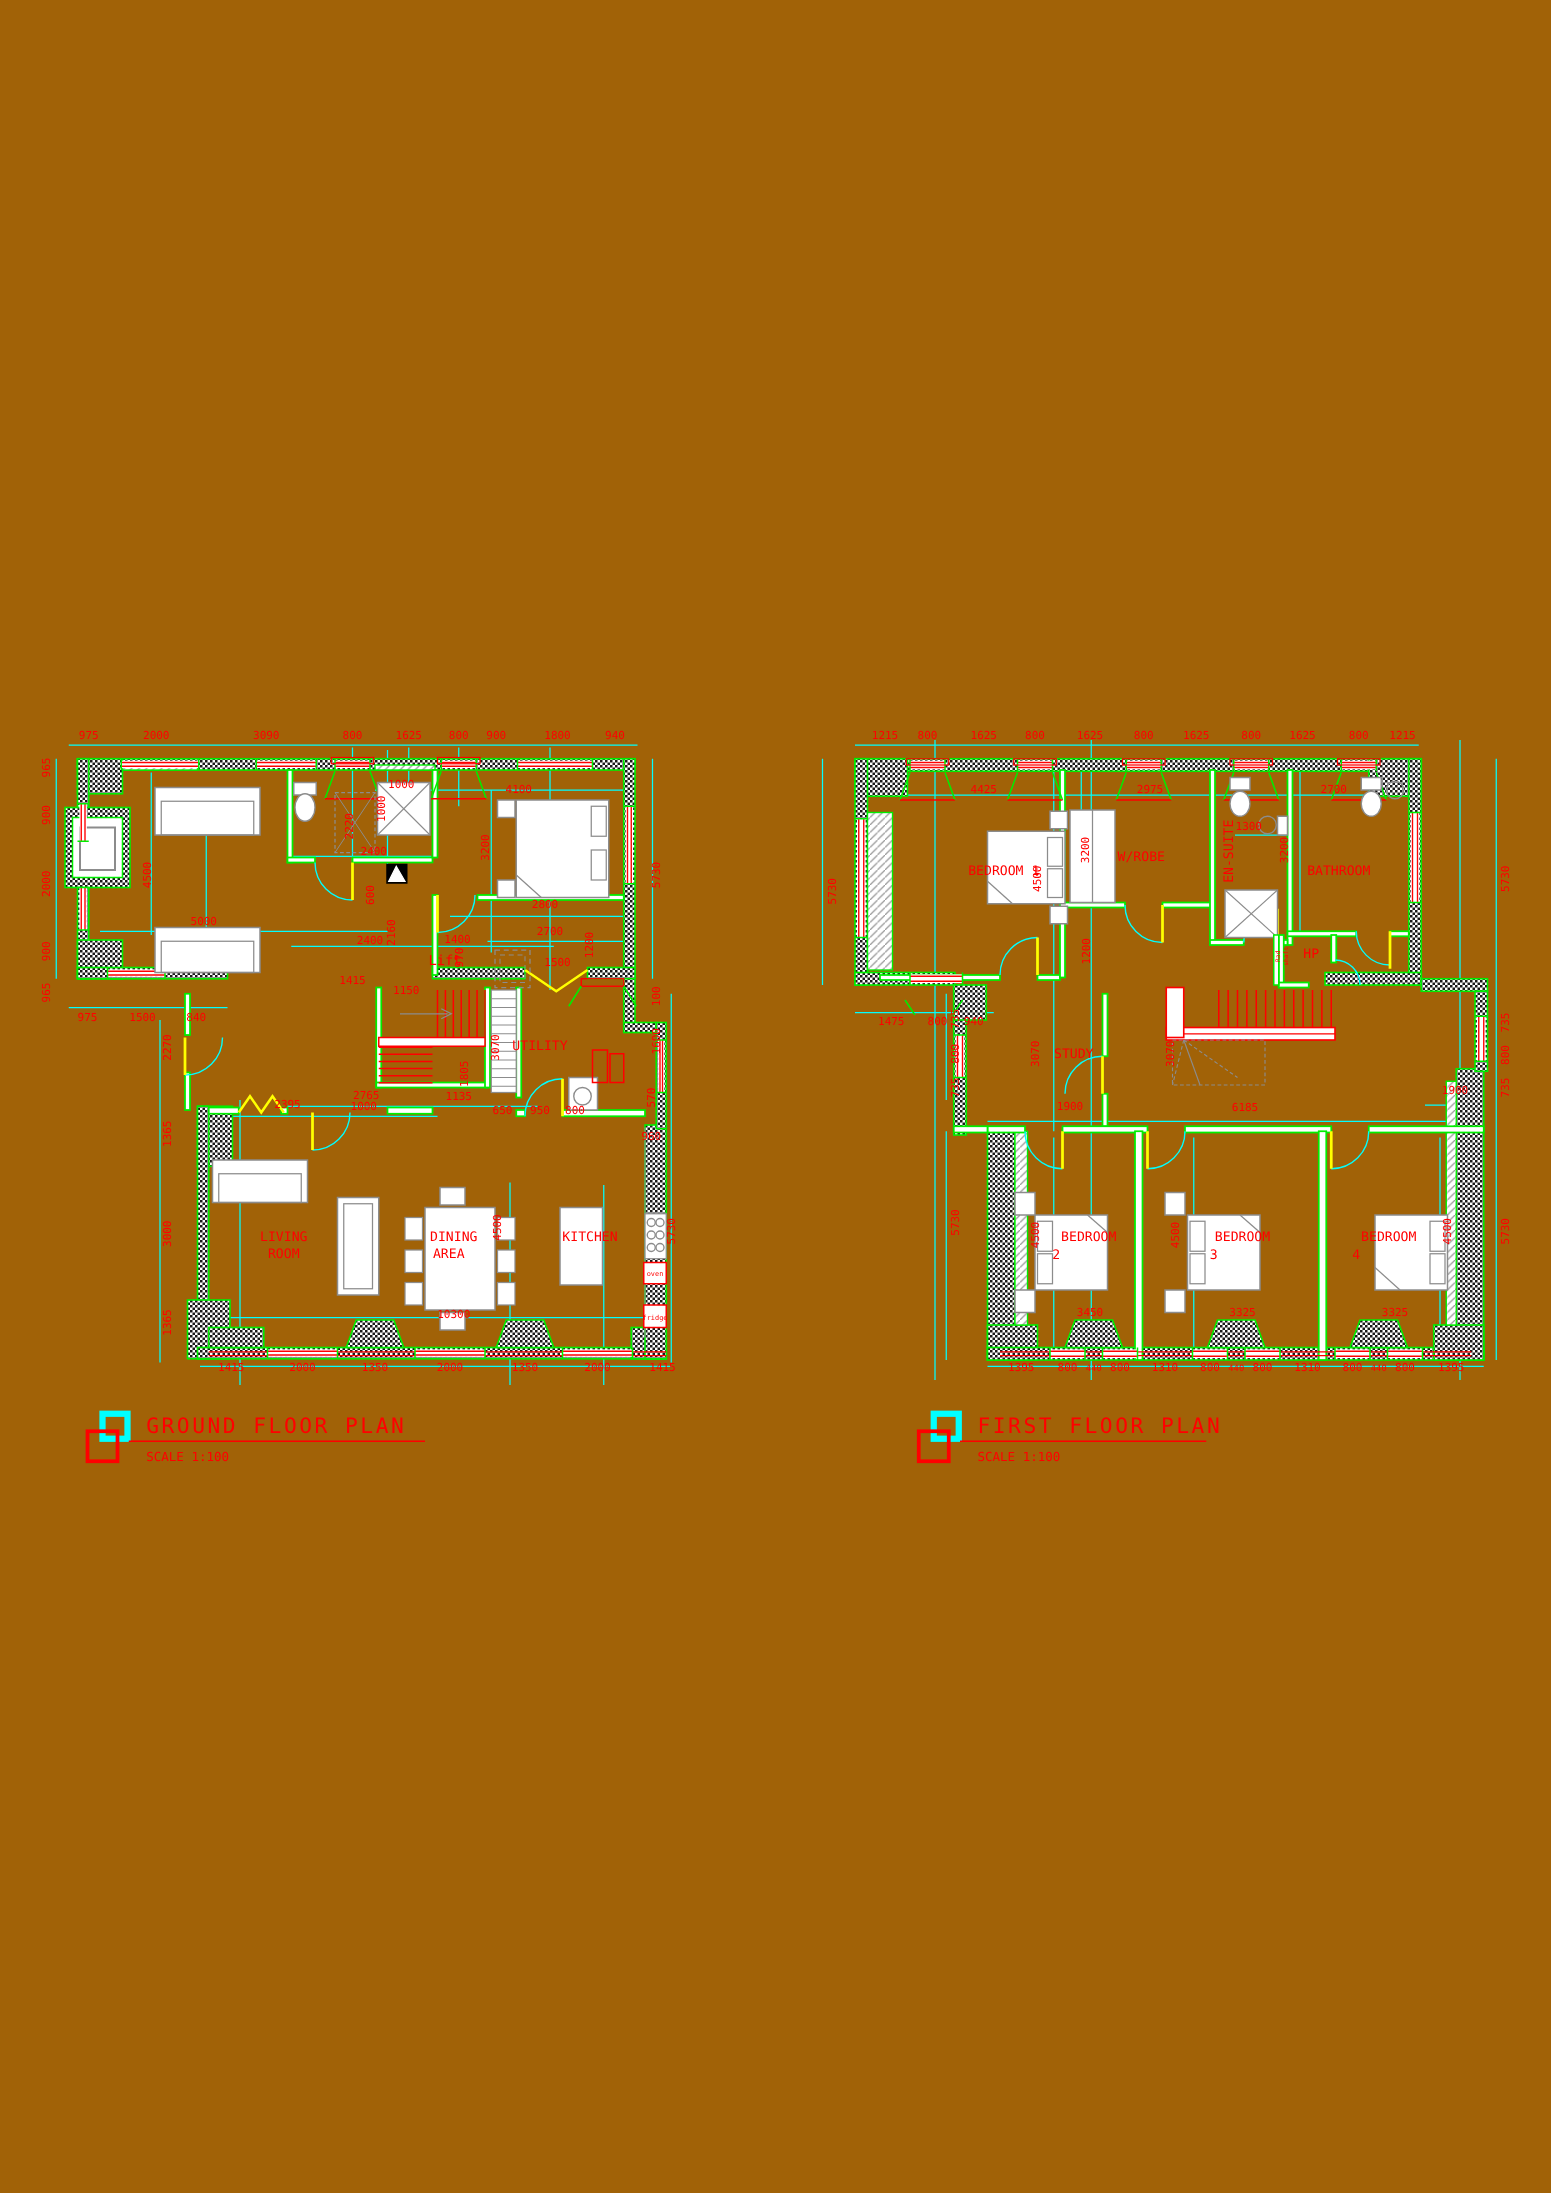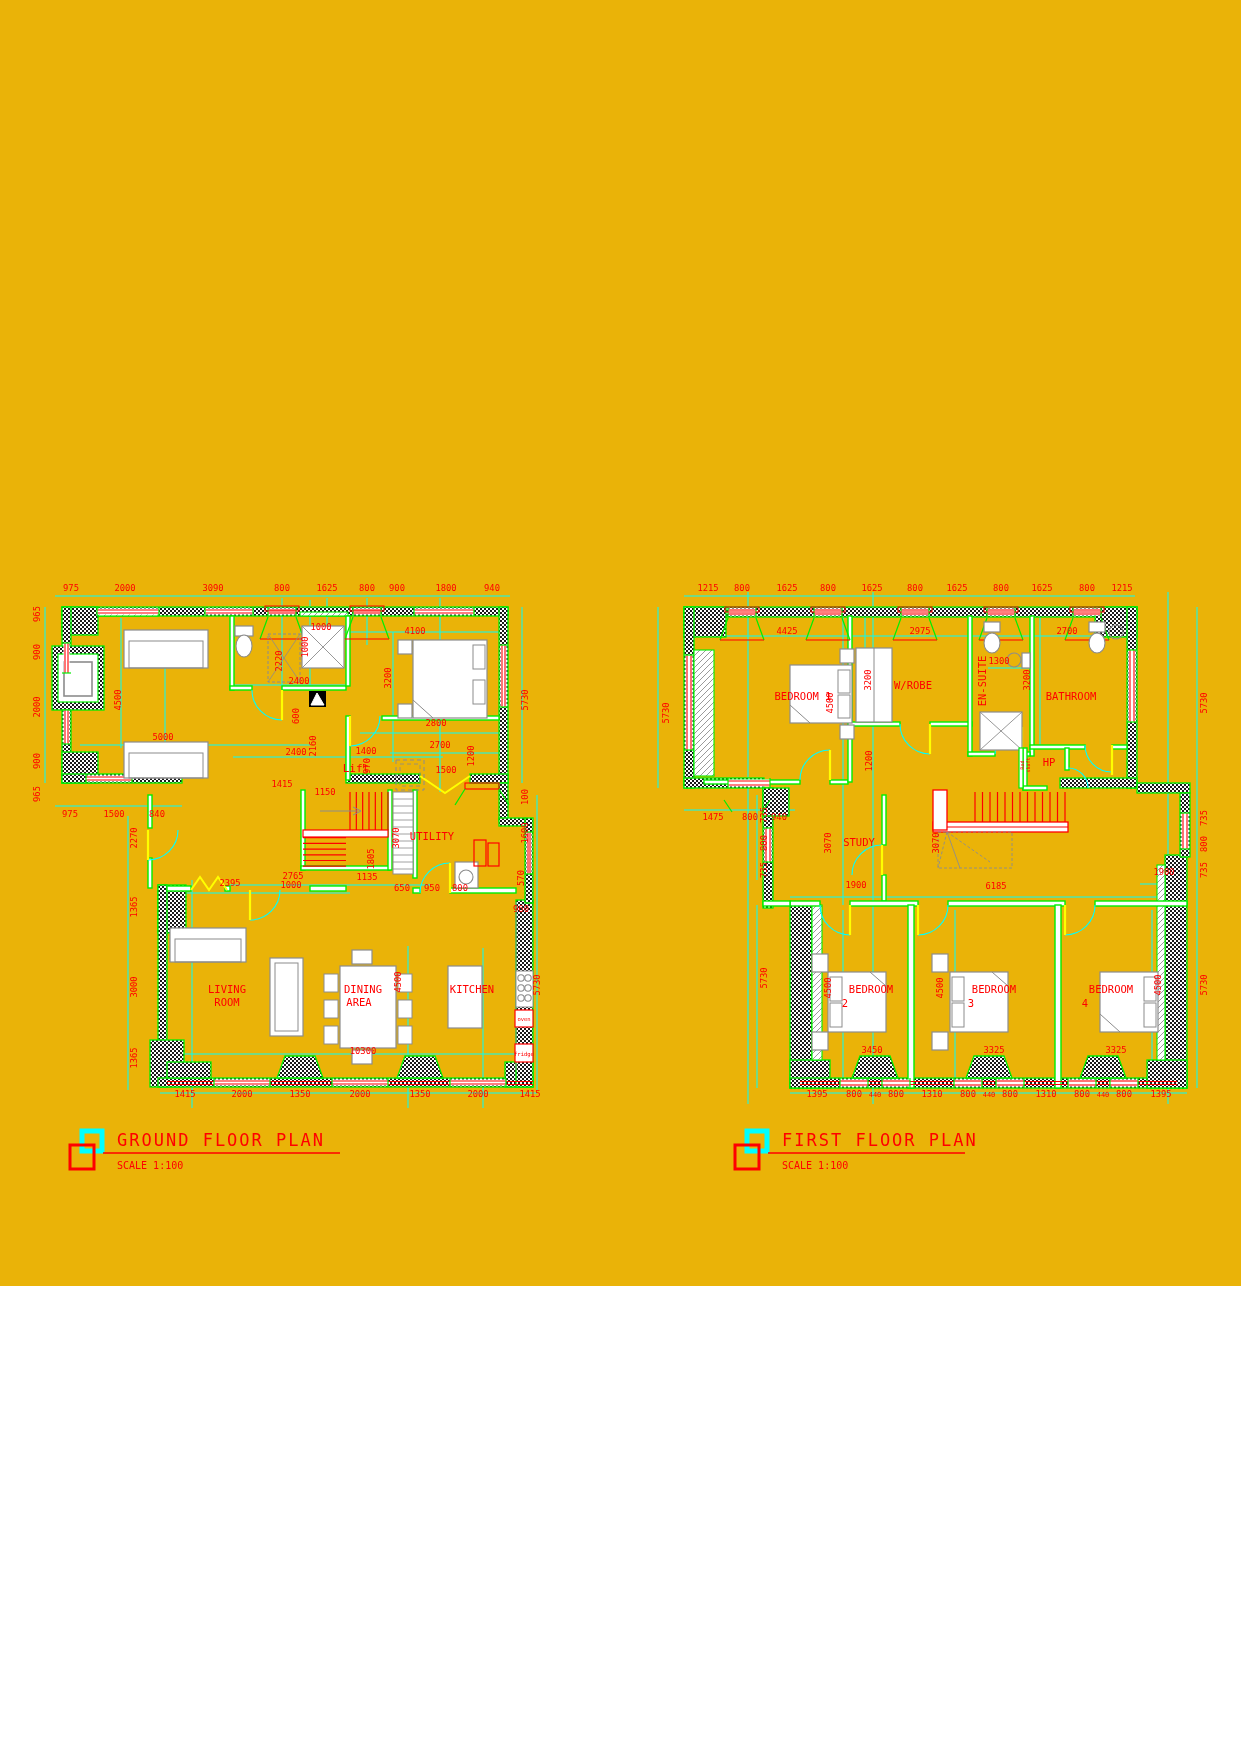--- a/index.html
+++ b/index.html
@@ -1,16 +1,16 @@
 <!DOCTYPE html>
 <html><head>
 <meta charset="utf-8">
 <style>
   html,body{margin:0;padding:0;background:#fff;}
-  #wrap{width:1241px;height:1286px;position:relative;background:#eab308;}
+  #wrap{width:1241px;height:1754px;position:relative;background:#a16207;}
   svg{display:block;}
   text{font-family:"DejaVu Sans Mono","Liberation Mono",monospace;}
   .title-text{font-family:"DejaVu Sans Mono","Liberation Mono",monospace;letter-spacing:2px;}
 </style>
 </head>
 <body>
 
 <div id="wrap">
 <svg id="plan" width="1241" height="1754" viewBox="0 0 1241 1754">
   <defs>

